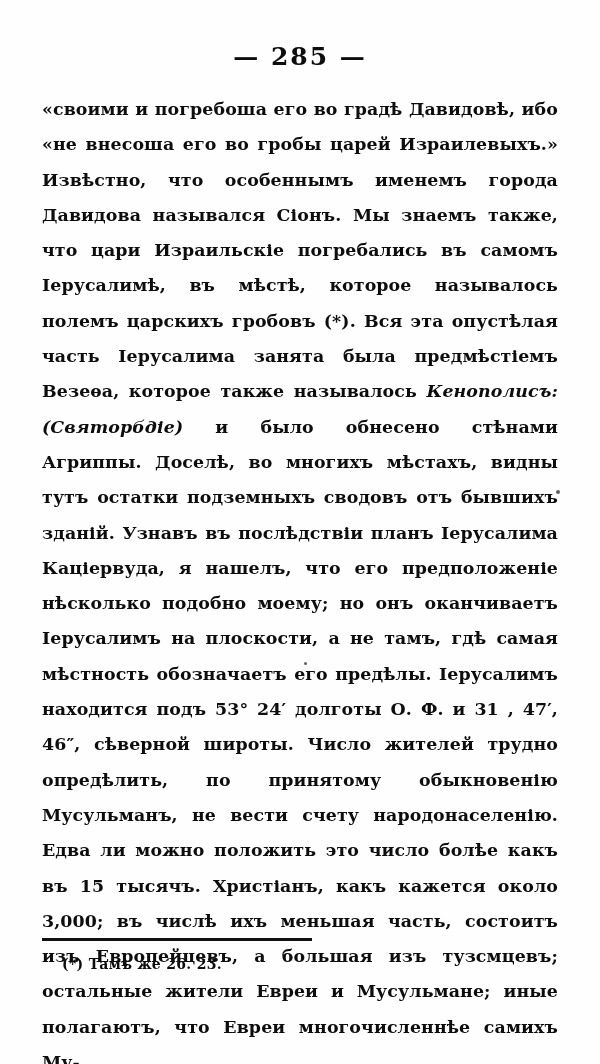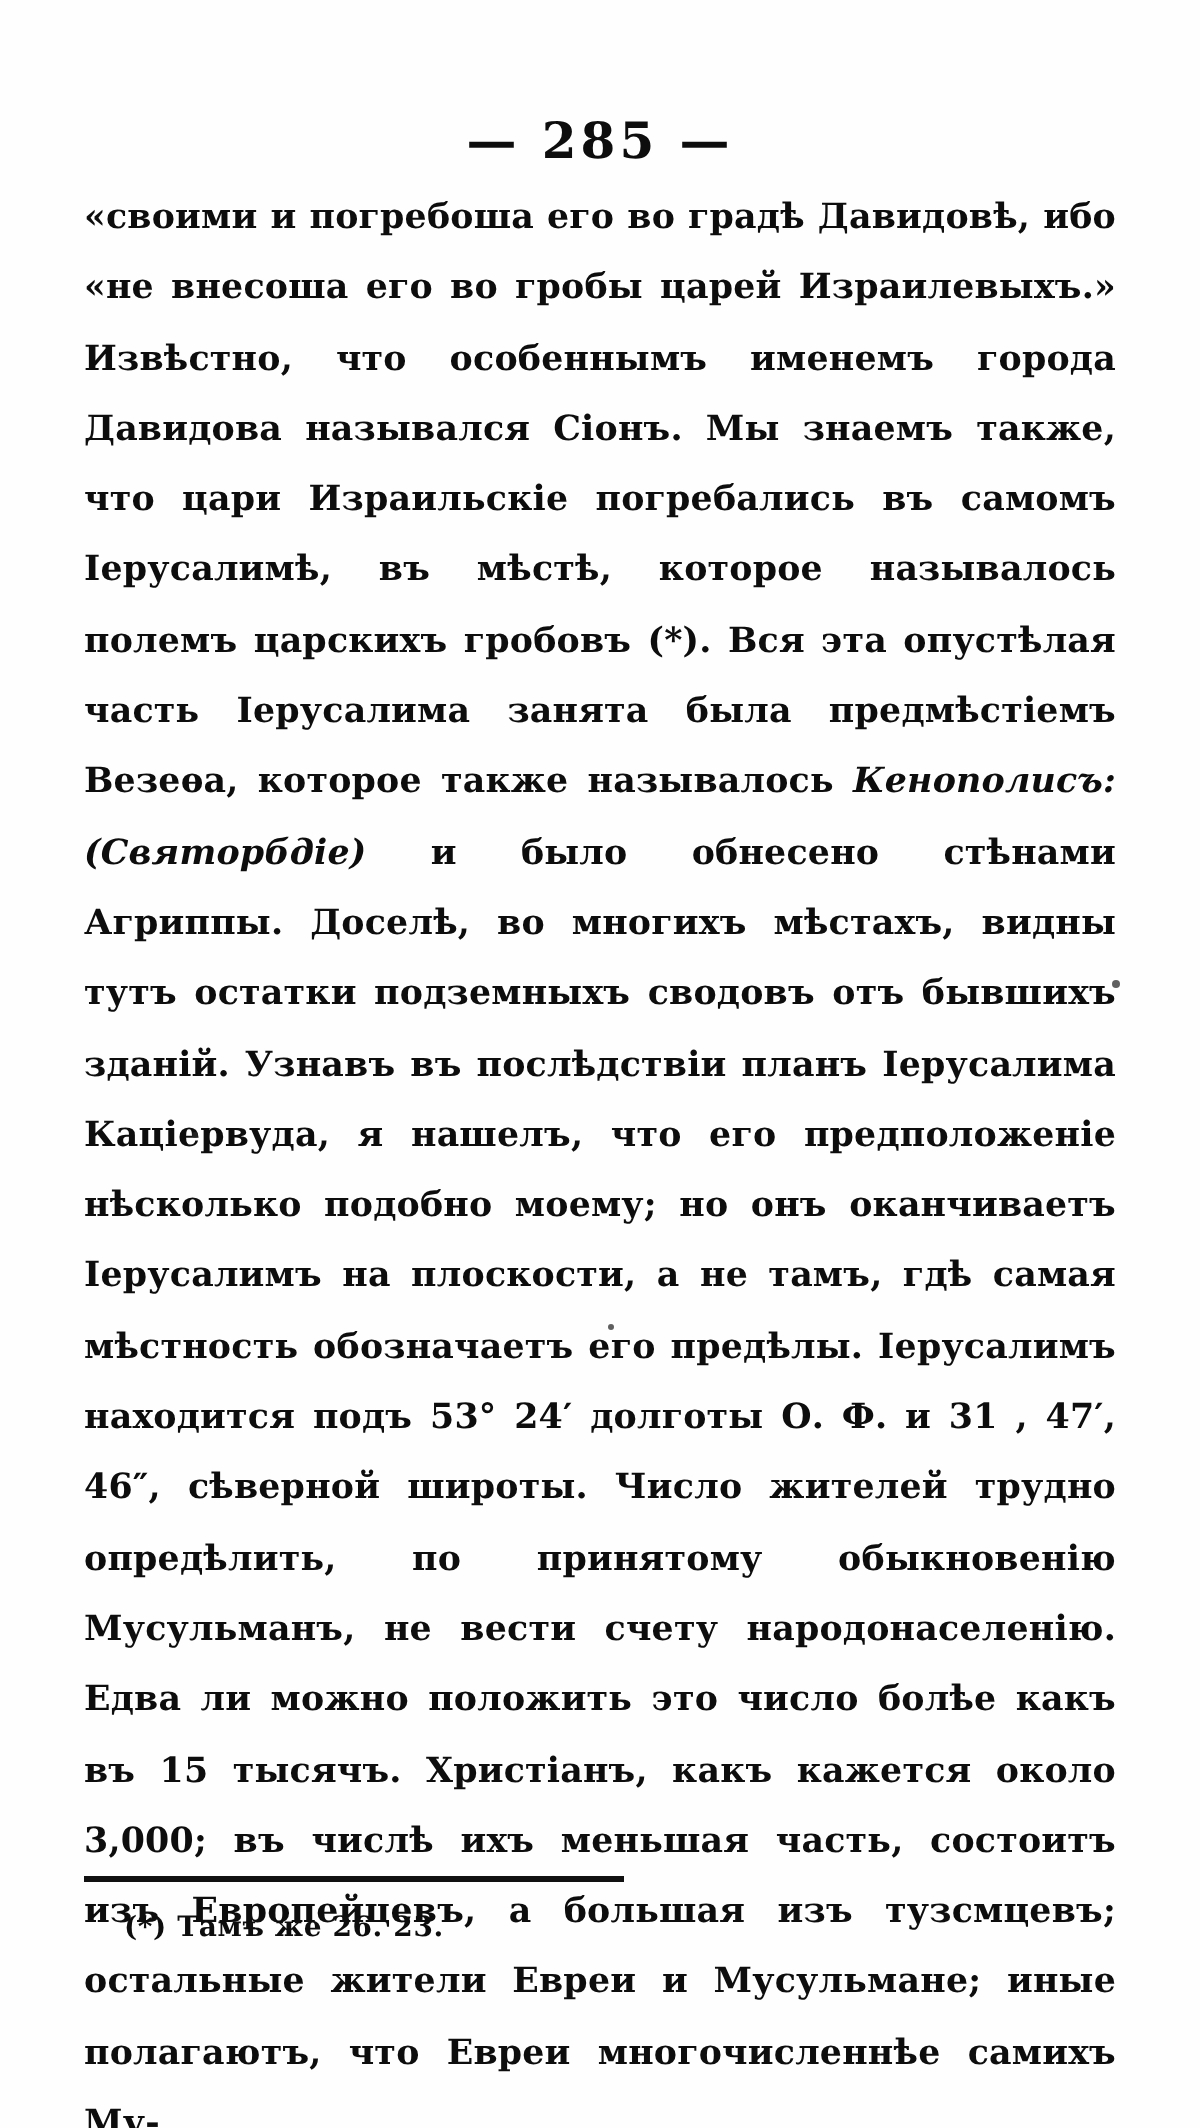--- a/index.html
+++ b/index.html
@@ -18,21 +18,21 @@
   .page {
     position: absolute;
     left: 0;
     top: 0;
     width: 600px;
     height: 1064px;
     background: #fefefe;
   }
   .page-number {
     position: absolute;
-    top: 56px;
+    top: 42px;
     left: 0;
     width: 600px;
     text-align: center;
     font-size: 25px;
     font-weight: bold;
     letter-spacing: 2px;
     font-family: "DejaVu Serif", serif;
   }
   .body-text {
     position: absolute;

